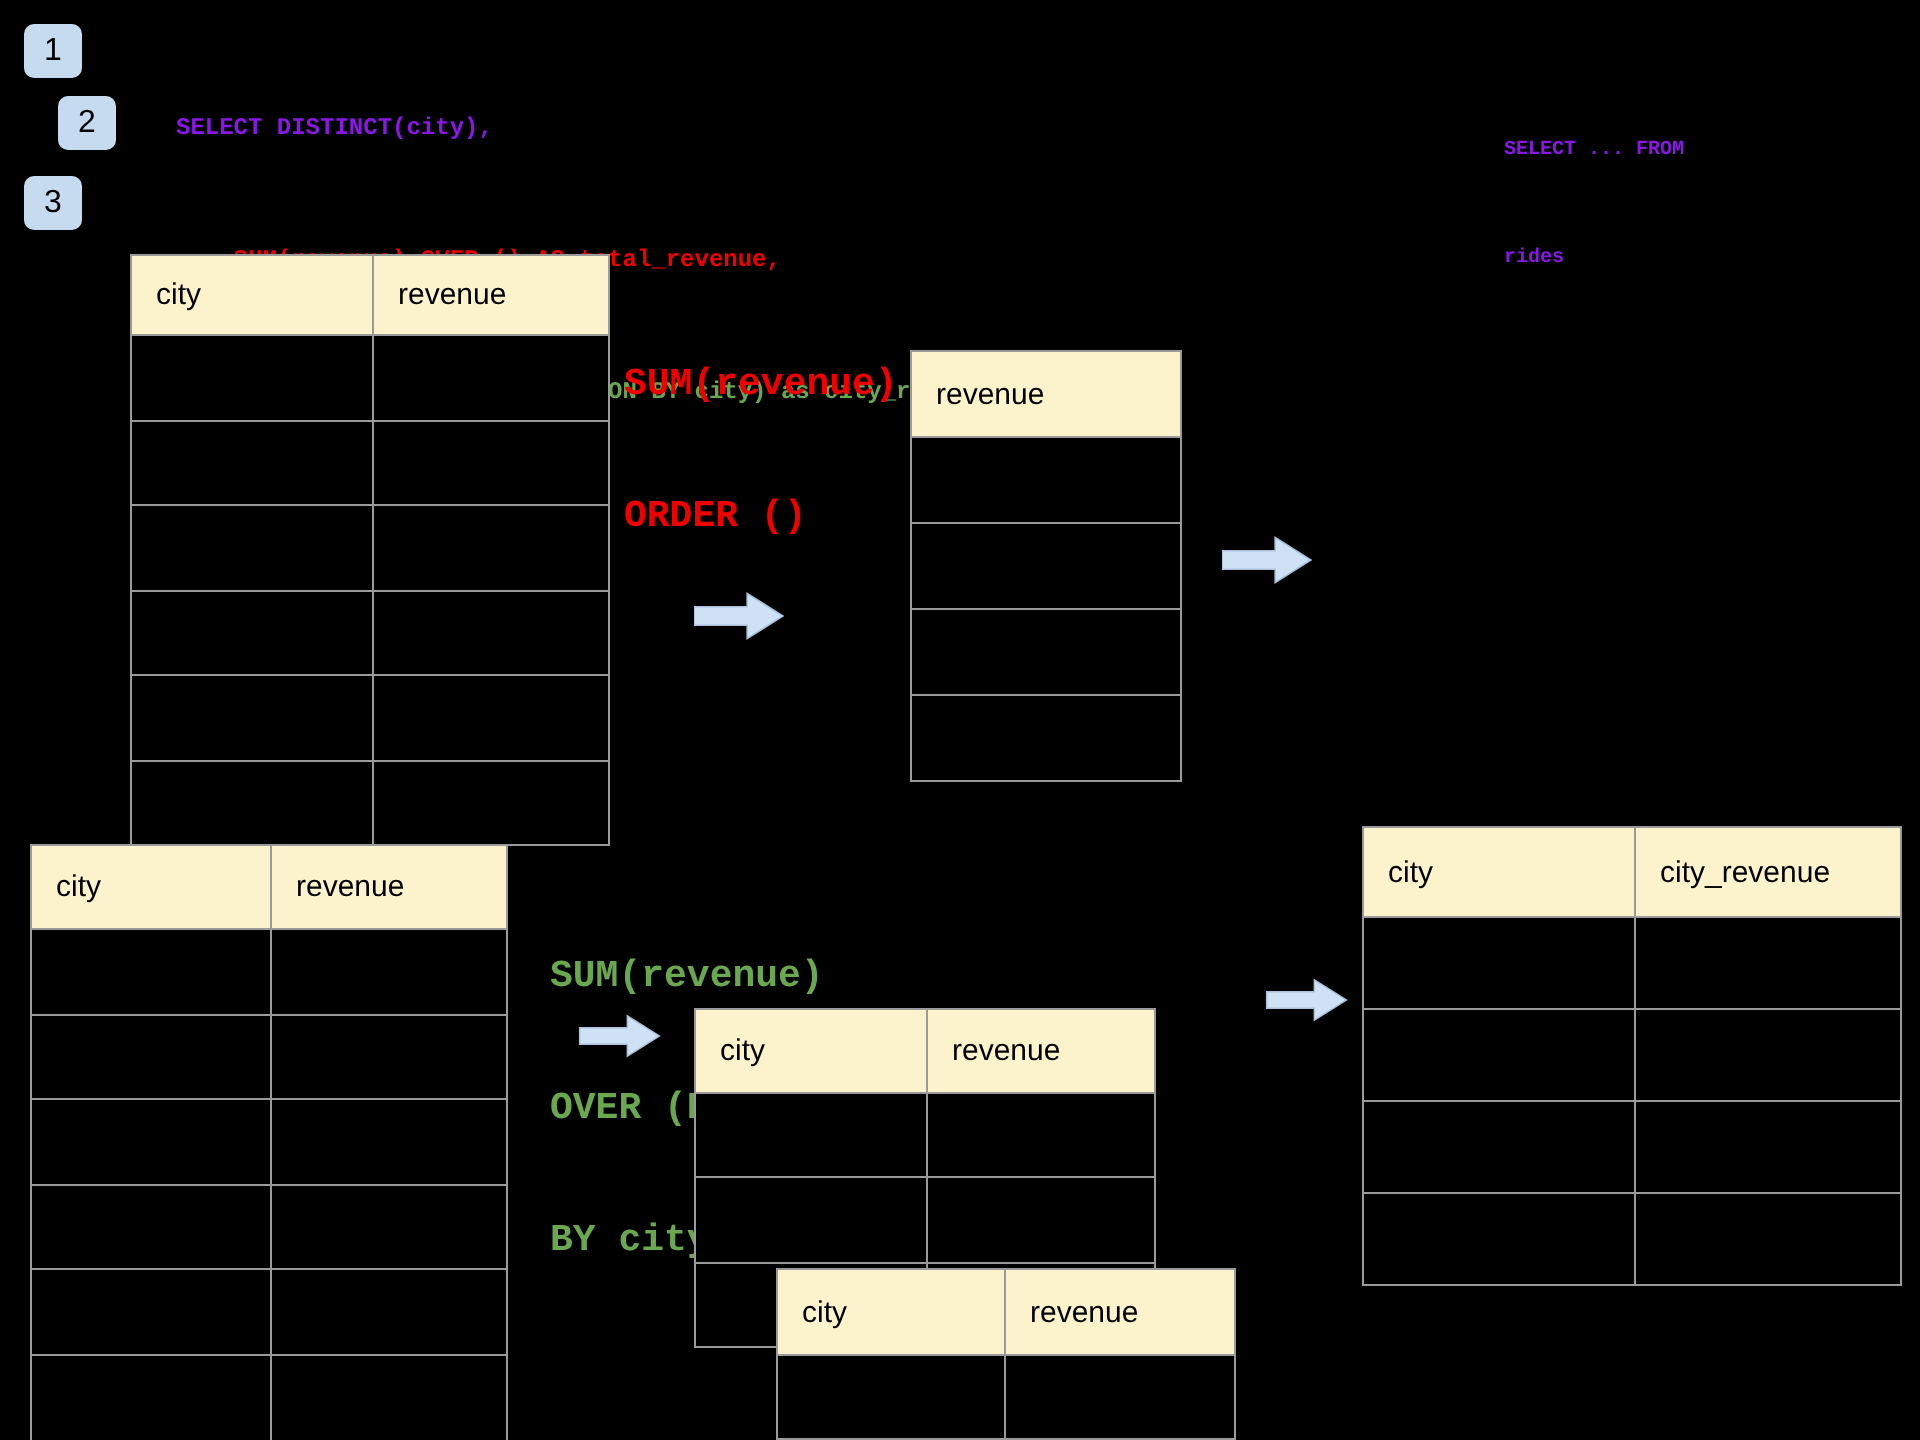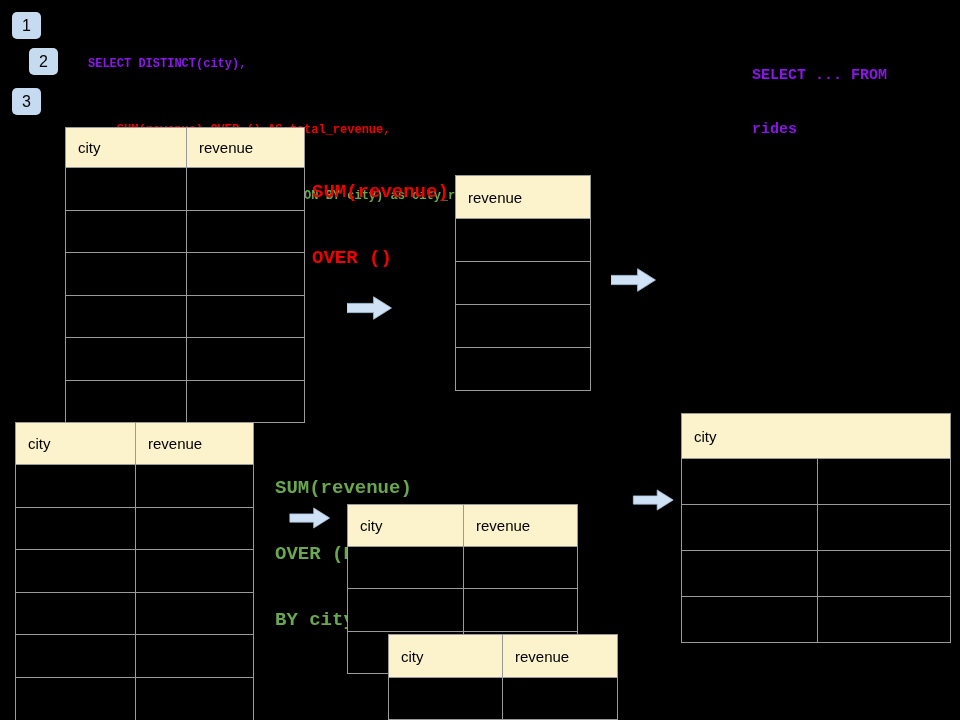--- a/index.html
+++ b/index.html
@@ -3,21 +3,21 @@
 <meta charset="utf-8">
 <style>
   html,body{margin:0;padding:0;background:#000;}
   .canvas{position:relative;width:960px;height:720px;background:#000;overflow:hidden;
           font-family:"Liberation Sans",sans-serif;}
 
   
   .code{position:absolute;font-family:"Liberation Mono","DejaVu Sans Mono",monospace;
         font-weight:bold;white-space:pre;}
   .sql{left:88px;top:9px;font-size:12px;line-height:22px;}
-  .note{left:752px;top:31px;font-size:15px;line-height:18px;}
+  .note{left:752px;top:31px;font-size:10px;line-height:18px;}
   .ann-total{left:312px;top:137px;font-size:19px;line-height:22px;}
   .ann-part{left:275px;top:433px;font-size:19px;line-height:22px;}
   .purple{color:#8a16e8}.red{color:#f10000}.green{color:#6aa84f}
 
   
   .badge{position:absolute;width:29px;height:27px;background:#c7dbf0;border-radius:5px;
          display:flex;align-items:center;justify-content:center;font-size:16px;color:#000;}
   .b1{left:12px;top:12px}.b2{left:29px;top:48px}.b3{left:12px;top:88px}
 
   
@@ -81,21 +81,21 @@
     <div class="purple">  ORDER by city_revenue DESC;</div>
   </div>
 
   <div class="code note purple">
     <div>SELECT ... FROM</div>
     <div>rides</div>
   </div>
 
   <div class="code ann-total red">
     <div>SUM(revenue)</div>
-    <div>OVER ()</div>
+    <div>ORDER ()</div>
   </div>
 
   <div class="code ann-part green">
     <div>SUM(revenue)</div>
     <div>OVER (PARTITION</div>
     <div>BY city)</div>
   </div>
 
   <div class="tbl t1">
     <div class="thead">
@@ -214,20 +214,21 @@
           <div class="cell c1"></div>
           <div class="cell c2"></div>
         </div>
         <div class="trow"></div>
       </div>
   </div>
 
   <div class="tbl t6">
     <div class="thead">
       <div class="hcell c1">city</div>
+      <div class="hcell c2">city_revenue</div>
     </div>
     <div>
         <div class="trow">
           <div class="cell c1"></div>
           <div class="cell c2"></div>
         </div>
         <div class="trow">
           <div class="cell c1"></div>
           <div class="cell c2"></div>
         </div>

